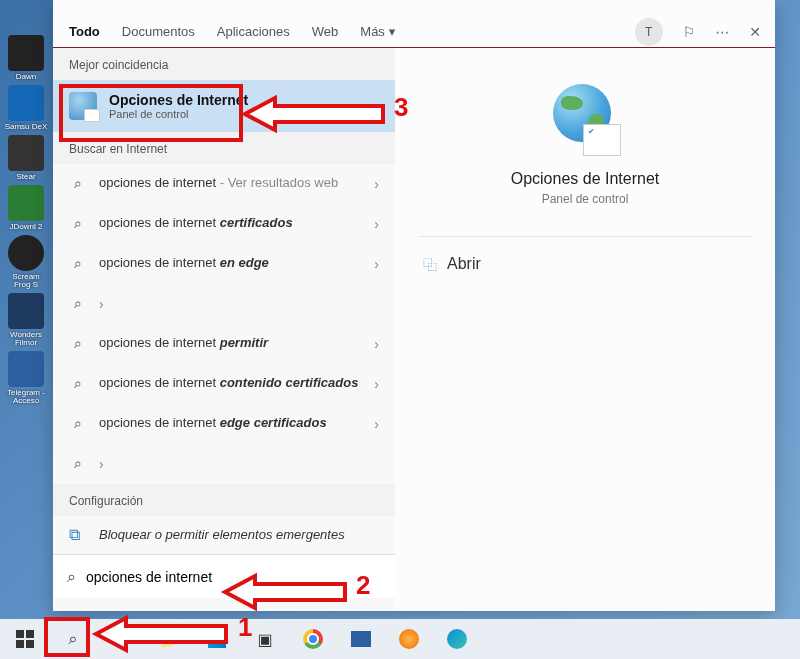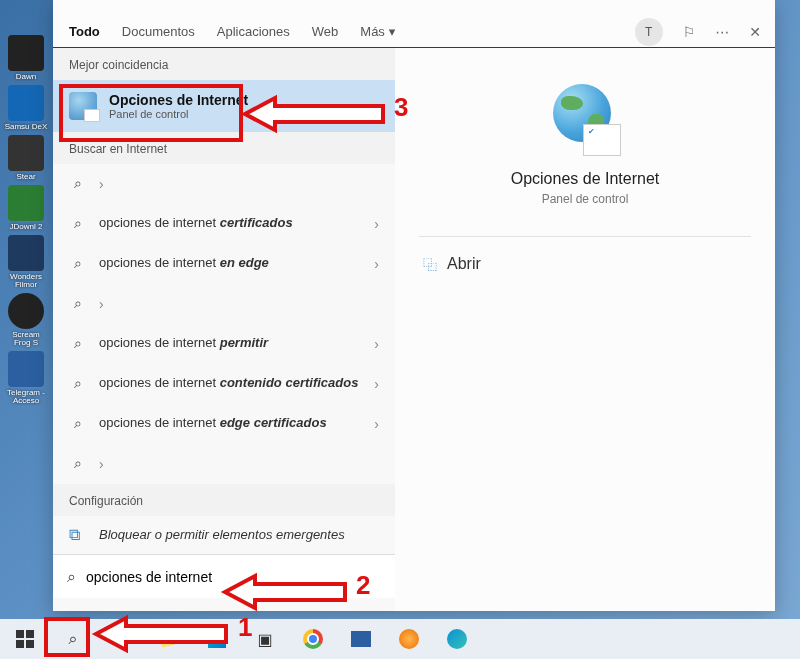--- a/index.html
+++ b/index.html
@@ -92,27 +92,27 @@
       <div class="lbl">Samsu DeX</div>
     </div>
   <div class="di di3">
       <div class="sq"></div>
       <div class="lbl">Stear</div>
     </div>
   <div class="di di4">
       <div class="sq"></div>
       <div class="lbl">JDownl 2</div>
     </div>
+  <div class="di di5">
+      <div class="sq"></div>
+      <div class="lbl">Scream Frog S</div>
+    </div>
   <div class="di di7">
       <div class="sq"></div>
       <div class="lbl">Wonders Filmor</div>
-    </div>
-  <div class="di di5">
-      <div class="sq"></div>
-      <div class="lbl">Scream Frog S</div>
     </div>
   <div class="di di9">
       <div class="sq"></div>
       <div class="lbl">Telegram - Acceso</div>
     </div>
 </div>
 
 <div class="panel">
   <div class="panel-top">
     <div class="tabs">
@@ -141,20 +141,21 @@
         <div>
           <div class="title">Opciones de Internet</div>
           <div class="sub">Panel de control</div>
         </div>
       </div>
 
       <div class="sect-h">Buscar en Internet</div>
 
       <div class="srch-item">
         <div class="mag">⌕</div>
+        <div class="txt"><span>opciones de internet</span><span class="muted"> - </span><span class="muted">Ver resultados web</span></div>
         <div class="chev">›</div>
       </div>
       <div class="srch-item">
         <div class="mag">⌕</div>
         <div class="txt"><span>opciones de internet </span><span class="b">certificados</span></div>
         <div class="chev">›</div>
       </div>
       <div class="srch-item">
         <div class="mag">⌕</div>
         <div class="txt"><span>opciones de internet </span><span class="b">en edge</span></div>

